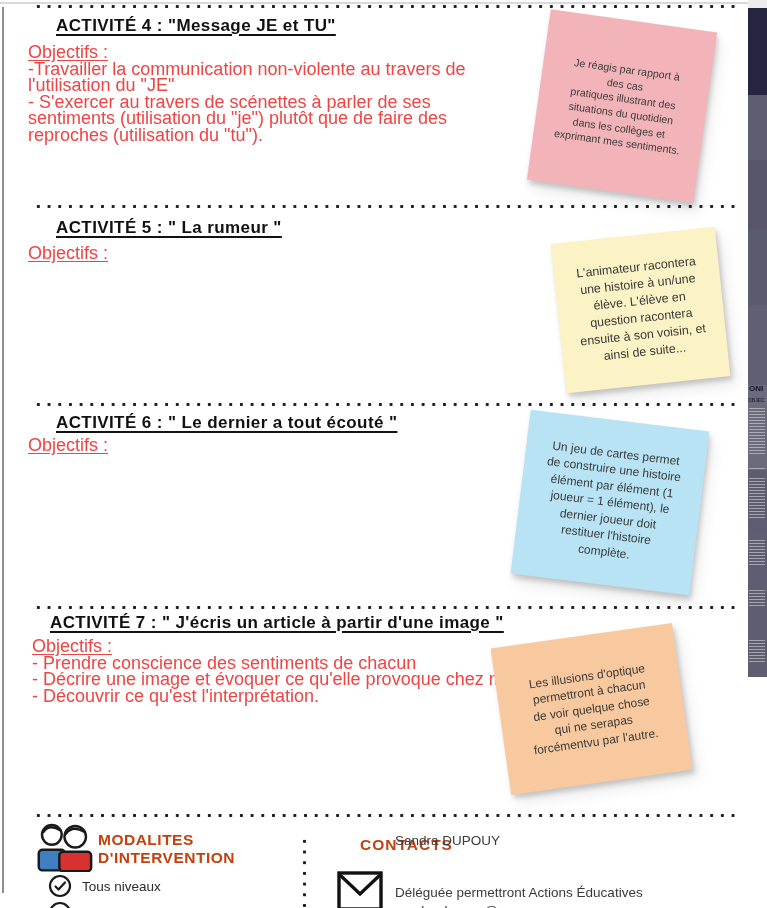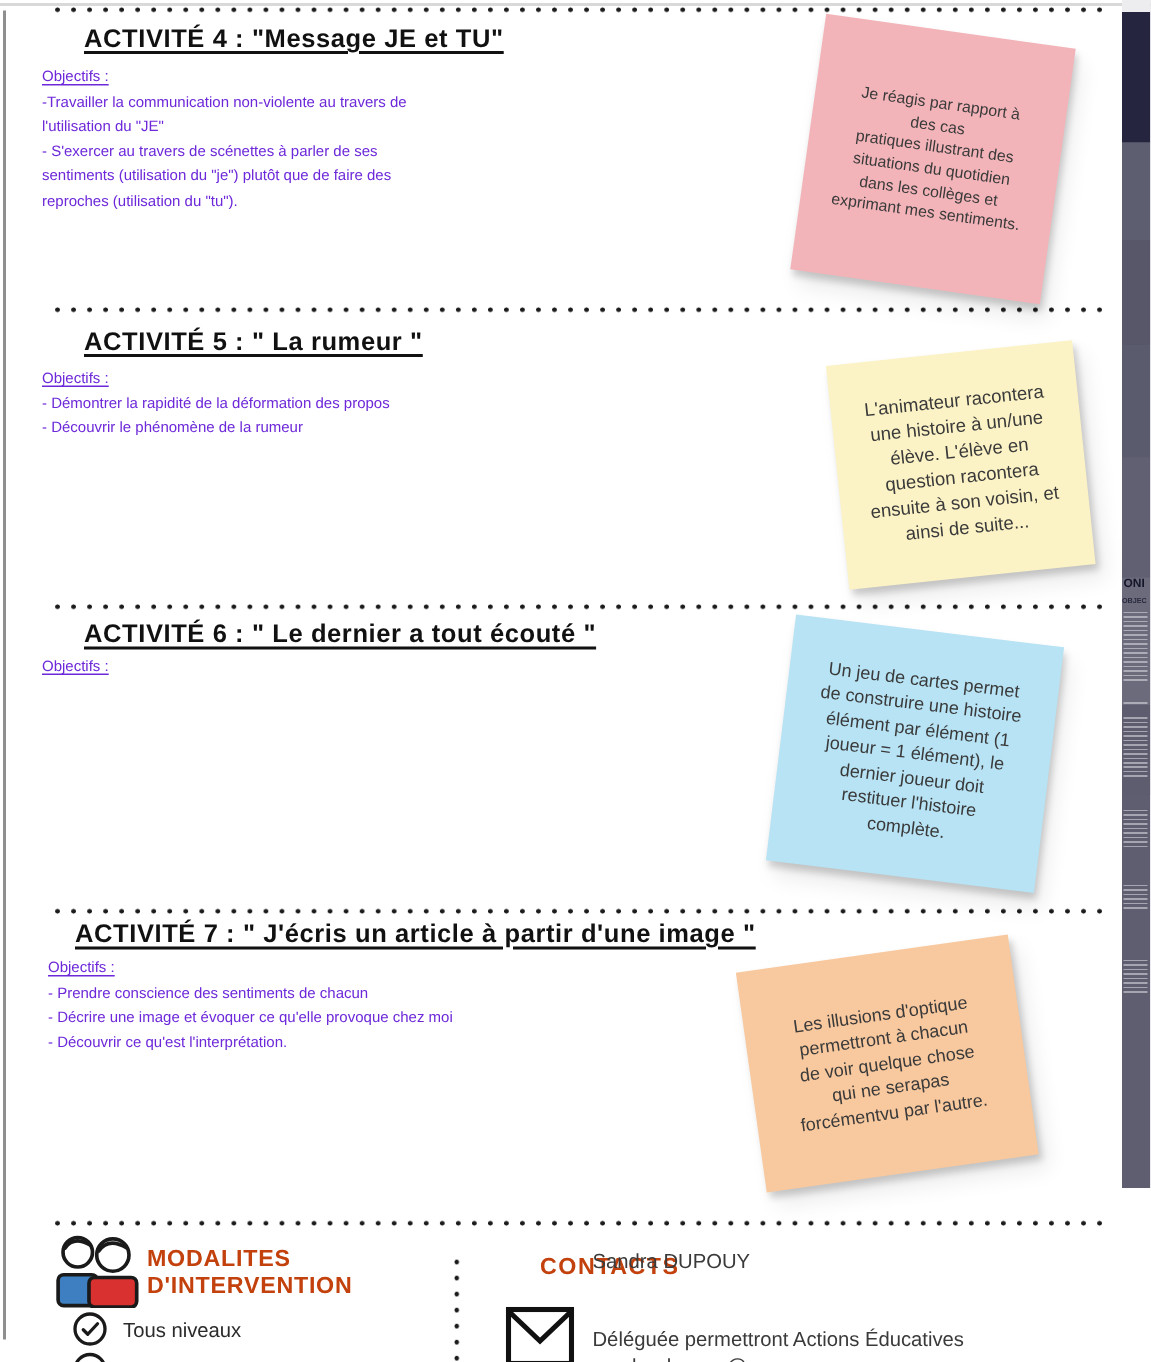--- a/index.html
+++ b/index.html
@@ -12,21 +12,21 @@
   .dots-h{position:absolute;left:33px;width:702px;height:5px;
           background-image:radial-gradient(circle,#1c1c1c 1.35px,transparent 1.75px);
           background-size:10.7px 5px;background-repeat:repeat-x;}
   .dots-v{position:absolute;width:5px;
           background-image:radial-gradient(circle,#1c1c1c 1.35px,transparent 1.75px);
           background-size:5px 10.7px;background-repeat:repeat-y;}
   
   .act-title{position:absolute;font-weight:bold;font-size:17px;letter-spacing:.4px;color:#111;
              text-decoration:underline;text-underline-offset:3px;text-decoration-thickness:1.8px;
              white-space:nowrap;}
-  .obj{position:absolute;font-size:10px;line-height:16.6px;color:#6d28d9;}
+  .obj{position:absolute;font-size:18px;line-height:16.6px;color:#ef4444;}
   .obj .lbl{text-decoration:underline;text-underline-offset:2px;}
   .pre{white-space:pre-line;}
   
   .note{position:absolute;display:flex;align-items:center;justify-content:center;
         box-shadow:2px 4px 5px rgba(0,0,0,.18),6px 10px 14px rgba(0,0,0,.08);}
   .note .txt{white-space:pre-line;text-align:center;color:#3a3a3a;}
   .note-pink{left:538px;top:20px;width:168px;height:172px;background:#f2b4b9;transform:rotate(8deg);}
   .note-pink .txt{font-size:10.6px;line-height:14.6px;}
   .note-yellow{left:558px;top:235px;width:165px;height:150px;background:#fbf2c5;transform:rotate(-6deg);}
   .note-yellow .txt{font-size:12.4px;line-height:17px;}
@@ -34,21 +34,21 @@
   .note-blue .txt{font-size:12px;line-height:16.4px;}
   .note-orange{left:500px;top:635px;width:183px;height:148px;background:#f8c89e;transform:rotate(-8deg);}
   .note-orange .txt{font-size:12px;line-height:16.6px;}
   
   .foot-title{position:absolute;font-weight:bold;font-size:15.5px;line-height:17.5px;
               letter-spacing:.5px;color:#c2410c;white-space:pre-line;}
   .foot-item-label{position:absolute;font-size:13.5px;color:#2b2b2b;}
   .icon{position:absolute;}
   .contact-line{position:absolute;font-size:13.5px;color:#3a3a3a;line-height:16px;white-space:nowrap;}
   
-  .adjacent{position:absolute;left:748px;top:0;width:19px;height:792px;background:#5e5e70;overflow:hidden;}
+  .adjacent{position:absolute;left:748px;top:0;width:19px;height:677px;background:#5e5e70;overflow:hidden;}
   .adj-band{position:absolute;left:0;width:19px;}
   .adj-frag{position:absolute;font-weight:bold;color:#16162a;transform-origin:left top;}
   .adj-lines{position:absolute;left:1px;width:16px;
              background-image:repeating-linear-gradient(to bottom,rgba(225,225,232,.55) 0 1px,transparent 1px 3px);}
   .adj-white-bottom{position:absolute;left:748px;top:893px;width:19px;height:15px;background:#fff;}
 </style>
 </head>
 <body>
 
 <div class="stage">
@@ -76,22 +76,20 @@
 des cas
 pratiques illustrant des
 situations du quotidien
 dans les collèges et
 exprimant mes sentiments.</div>
   </div>
 
   <div class="act-title" style="left:56px;top:218px;">ACTIVITÉ 5 : " La rumeur "</div>
   <div class="obj" style="left:28px;top:245px;">
     <div class="lbl">Objectifs :</div>
-    <div class="pre">- Démontrer la rapidité de la déformation des propos
-- Découvrir le phénomène de la rumeur</div>
   </div>
   <div class="note note-yellow">
     <div class="txt">L'animateur racontera
 une histoire à un/une
 élève. L'élève en
 question racontera
 ensuite à son voisin, et
 ainsi de suite...</div>
   </div>
 

